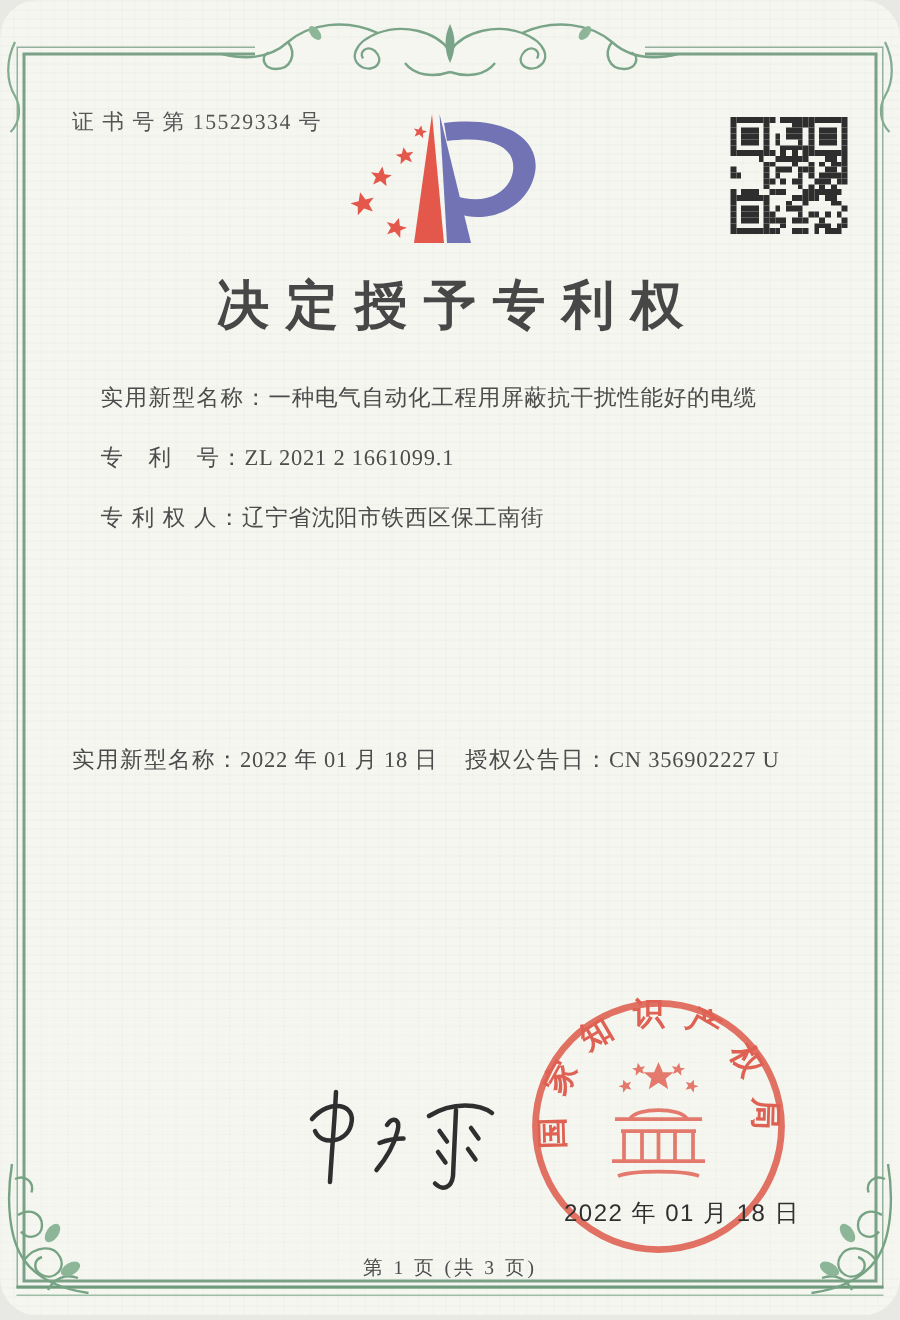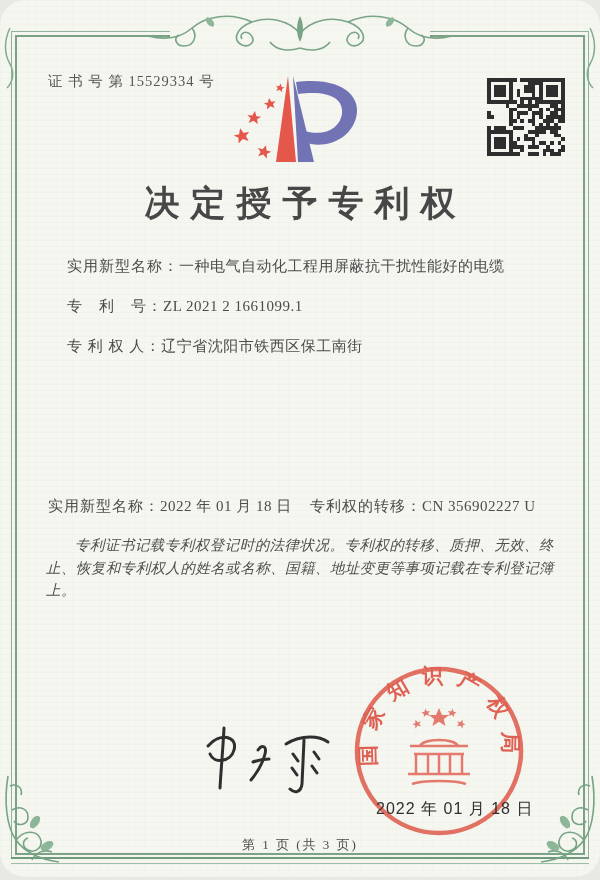--- a/index.html
+++ b/index.html
@@ -364,25 +364,24 @@
   <div class="title">决定授予专利权</div>
 
   <div class="fields">
     <div class="frow"><span class="flabel">实用新型名称：</span><span class="fvalue">一种电气自动化工程用屏蔽抗干扰性能好的电缆</span></div>
     <div class="frow"><span class="flabel">专　利　号：</span><span class="fvalue">ZL 2021 2 1661099.1</span></div>
     <div class="frow"><span class="flabel">专 利 权 人：</span><span class="fvalue">辽宁省沈阳市铁西区保工南街</span></div>
   </div>
 
   <div class="grant">
     <span><span class="flabel">实用新型名称：</span><span class="fvalue">2022 年 01 月 18 日</span></span>
-    <span class="pair2"><span class="flabel">专利权的转移：</span><span class="fvalue">CN 356902227 U</span></span>
+    <span class="pair2"><span class="flabel">授权公告日：</span><span class="fvalue">CN 356902227 U</span></span>
   </div>
 
   <div class="paras">
-    <p>专利证书记载专利权登记时的法律状况。专利权的转移、质押、无效、终止、恢复和专利权人的姓名或名称、国籍、地址变更等事项记载在专利登记簿上。</p>
   </div>
 
 
   <svg class="sig" viewBox="0 0 160 85">
     <g stroke="#2f2f2f" fill="none" stroke-width="3" stroke-linecap="round" stroke-linejoin="round">
       <path d="M34,6 C33,26 31,48 30,66"></path>
       <path d="M18,24 C30,10 48,14 44,28 C41,40 24,42 20,32"></path>
       <path d="M68,28 C72,22 77,24 75,32 C72,44 66,52 61,58"></path>
       <path d="M63,40 C68,38 74,37 79,37"></path>
       <path d="M96,22 C112,12 130,14 138,20"></path>

